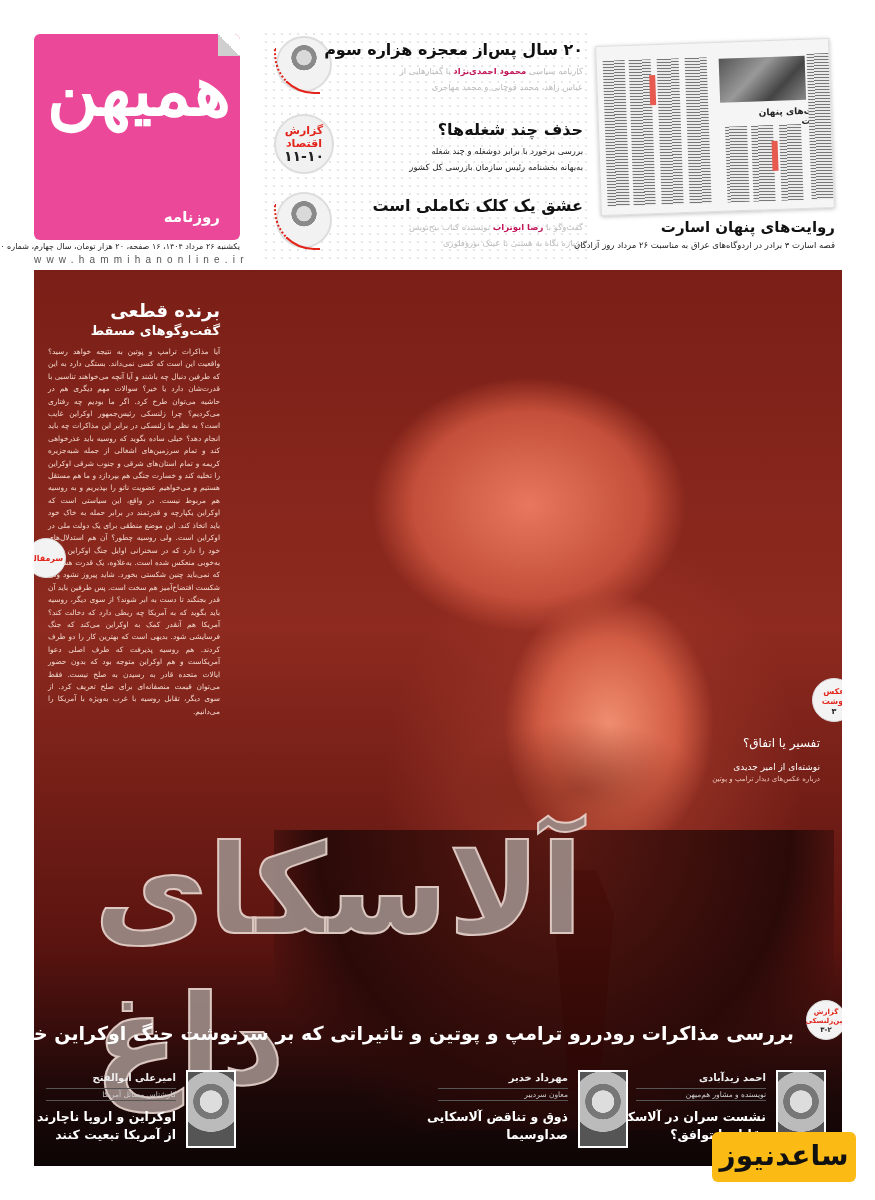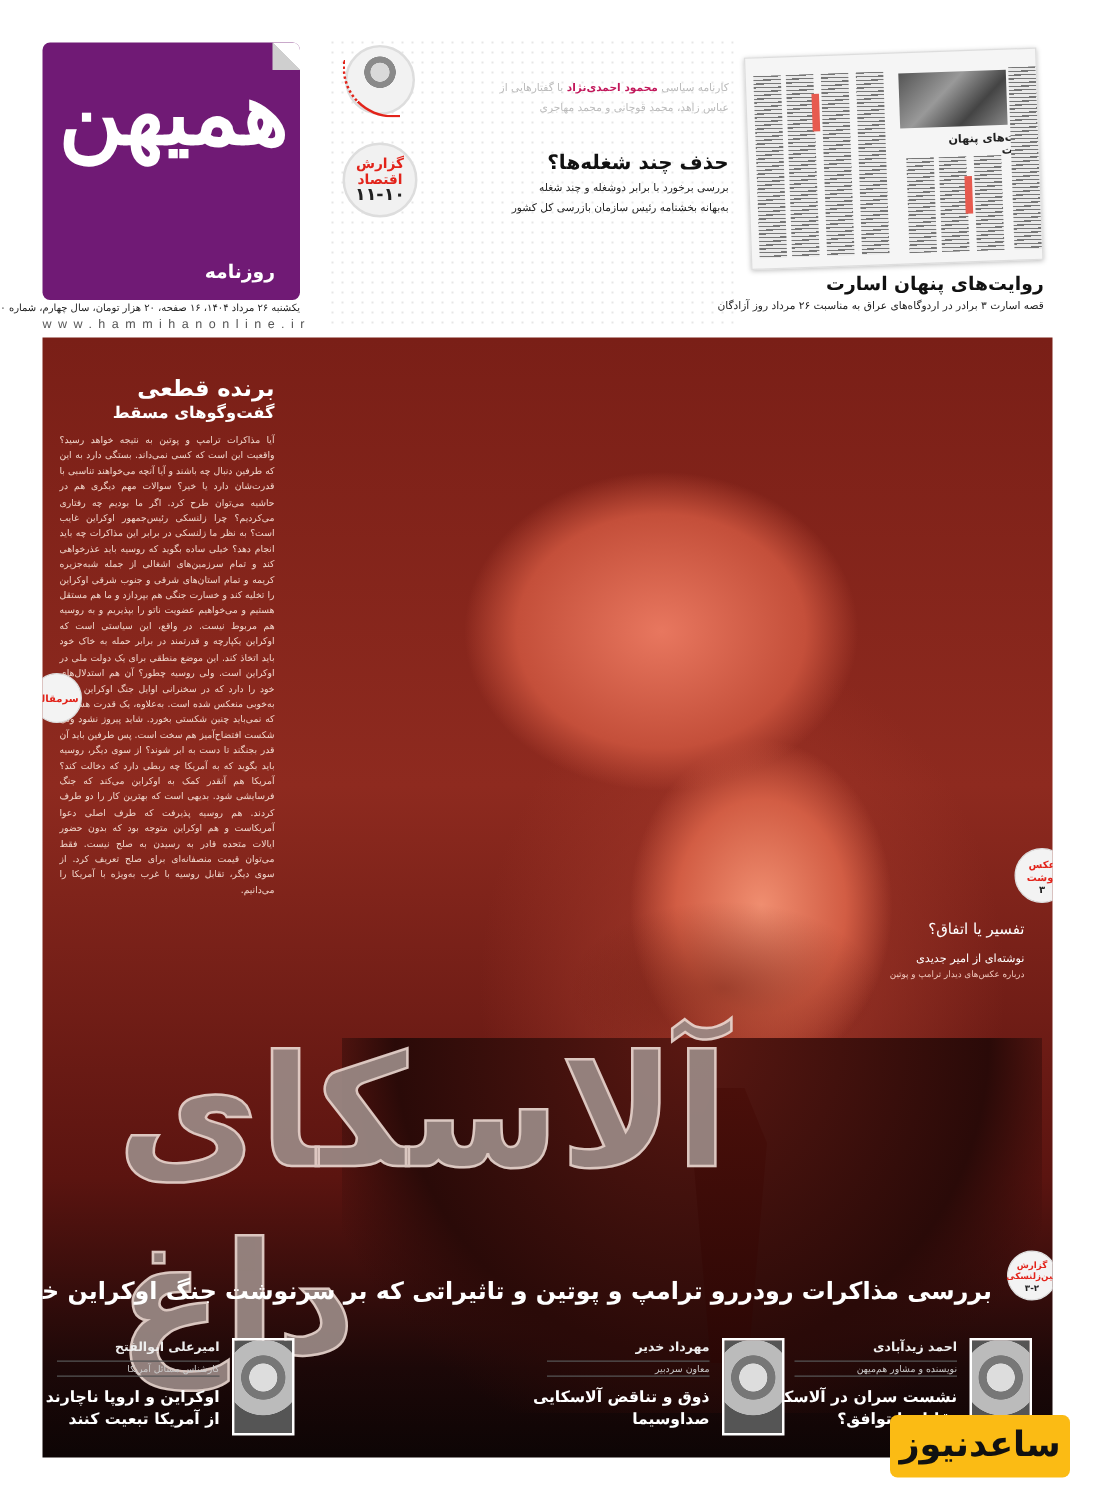--- a/index.html
+++ b/index.html
@@ -1,20 +1,20 @@
 <!DOCTYPE html>
 <html><head>
 <meta charset="utf-8">
 <style>
   *{box-sizing:border-box;margin:0;padding:0}
   html,body{width:875px;height:1200px;background:#ffffff;overflow:hidden}
   body{font-family:"DejaVu Sans",sans-serif;position:relative;direction:rtl}
   .abs{position:absolute}
   
-  .logo{left:34px;top:34px;width:206px;height:206px;background:#701a75;border-radius:6px;overflow:hidden}
+  .logo{left:34px;top:34px;width:206px;height:206px;background:#ec4899;border-radius:6px;overflow:hidden}
   .logo .corner2{position:absolute;right:0;top:0;width:22px;height:22px;background:linear-gradient(225deg,#fff 50%,#cfcfcf 50%)}
   .logo .name{position:absolute;left:10px;top:18px;width:190px;text-align:center;color:#fff;font-family:"DejaVu Serif",serif;font-weight:bold;font-size:70px;line-height:78px;direction:rtl}
   .logo .sub{position:absolute;right:20px;bottom:14px;color:#fff;font-weight:bold;font-size:15px}
   .dateline{left:34px;top:242px;width:206px;font-size:8px;color:#222;text-align:center;white-space:nowrap}
   .website{left:34px;top:254px;width:206px;font-size:10px;color:#555;letter-spacing:5.2px;direction:ltr;text-align:center;font-family:"Liberation Sans",sans-serif}
   
   .teasers{left:262px;top:30px;width:325px;height:232px;background-image:radial-gradient(#e6e6e6 1px,transparent 1px);background-size:8px 8px}
   .teaser{position:absolute;right:0;width:325px;height:72px}
   .teaser .avatar{position:absolute;left:14px;top:4px;width:56px;height:56px;border-radius:50%;background:radial-gradient(circle at 50% 38%,#d9d9d9 0 18%,#8a8a8a 19% 30%,#f2f2f2 31% 100%);border:2px solid #ddd}
   .teaser .avatar.dot::after{content:"";position:absolute;left:-4px;bottom:-4px;width:44px;height:44px;border-left:2px dotted #e2231a;border-bottom:2px solid #e2231a;border-radius:0 0 0 40px}
@@ -72,32 +72,39 @@
   <div class="corner2"></div>
   <div class="name">همیهن</div>
   <div class="sub">روزنامه</div>
 </div>
 <div class="abs dateline">یکشنبه ۲۶ مرداد ۱۴۰۴، ۱۶ صفحه، ۲۰ هزار تومان، سال چهارم، شماره ۸۶۰</div>
 <div class="abs website">www.hammihanonline.ir</div>
 
 <div class="abs teasers">
   <div class="teaser" style="top:2px">
     <div class="avatar dot"></div>
+    <div class="t">۲۰ سال پس‌از معجزه هزاره سوم</div>
     <div class="s" style="top:34px"><span>کارنامه سیاسی</span> <b>محمود احمدی‌نژاد</b> <span>با گفتارهایی از</span></div>
     <div class="s" style="top:50px">عباس زاهد، محمد قوچانی و محمد مهاجری</div>
   </div>
   <div class="teaser" style="top:82px">
     <div class="badge">
       <div>گزارش</div>
       <div>اقتصاد</div>
       <div class="num">۱۱-۱۰</div>
     </div>
     <div class="t">حذف چند شغله‌ها؟</div>
     <div class="s dark" style="top:34px">بررسی برخورد با برابر دوشغله و چند شغله</div>
     <div class="s dark" style="top:50px">به‌بهانه بخشنامه رئیس سازمان بازرسی کل کشور</div>
+  </div>
+  <div class="teaser" style="top:158px">
+    <div class="avatar dot"></div>
+    <div class="t">عشق یک کلک تکاملی است</div>
+    <div class="s" style="top:34px"><span>گفت‌وگو با</span> <b>رضا ابوتراب</b> <span>نویسنده کتاب بیح‌نویس</span></div>
+    <div class="s" style="top:50px">درباره نگاه به هستی با عینک نوروفلوژی</div>
   </div>
 </div>
 
 <div class="abs paper">
   <div class="col" style="left:6px"></div>
   <div class="col" style="left:32px"></div>
   <div class="col" style="left:60px"></div>
   <div class="col" style="left:88px"></div>
   <div class="photo"></div>
   <div class="hl">روایت‌های پنهان اسارت</div>

